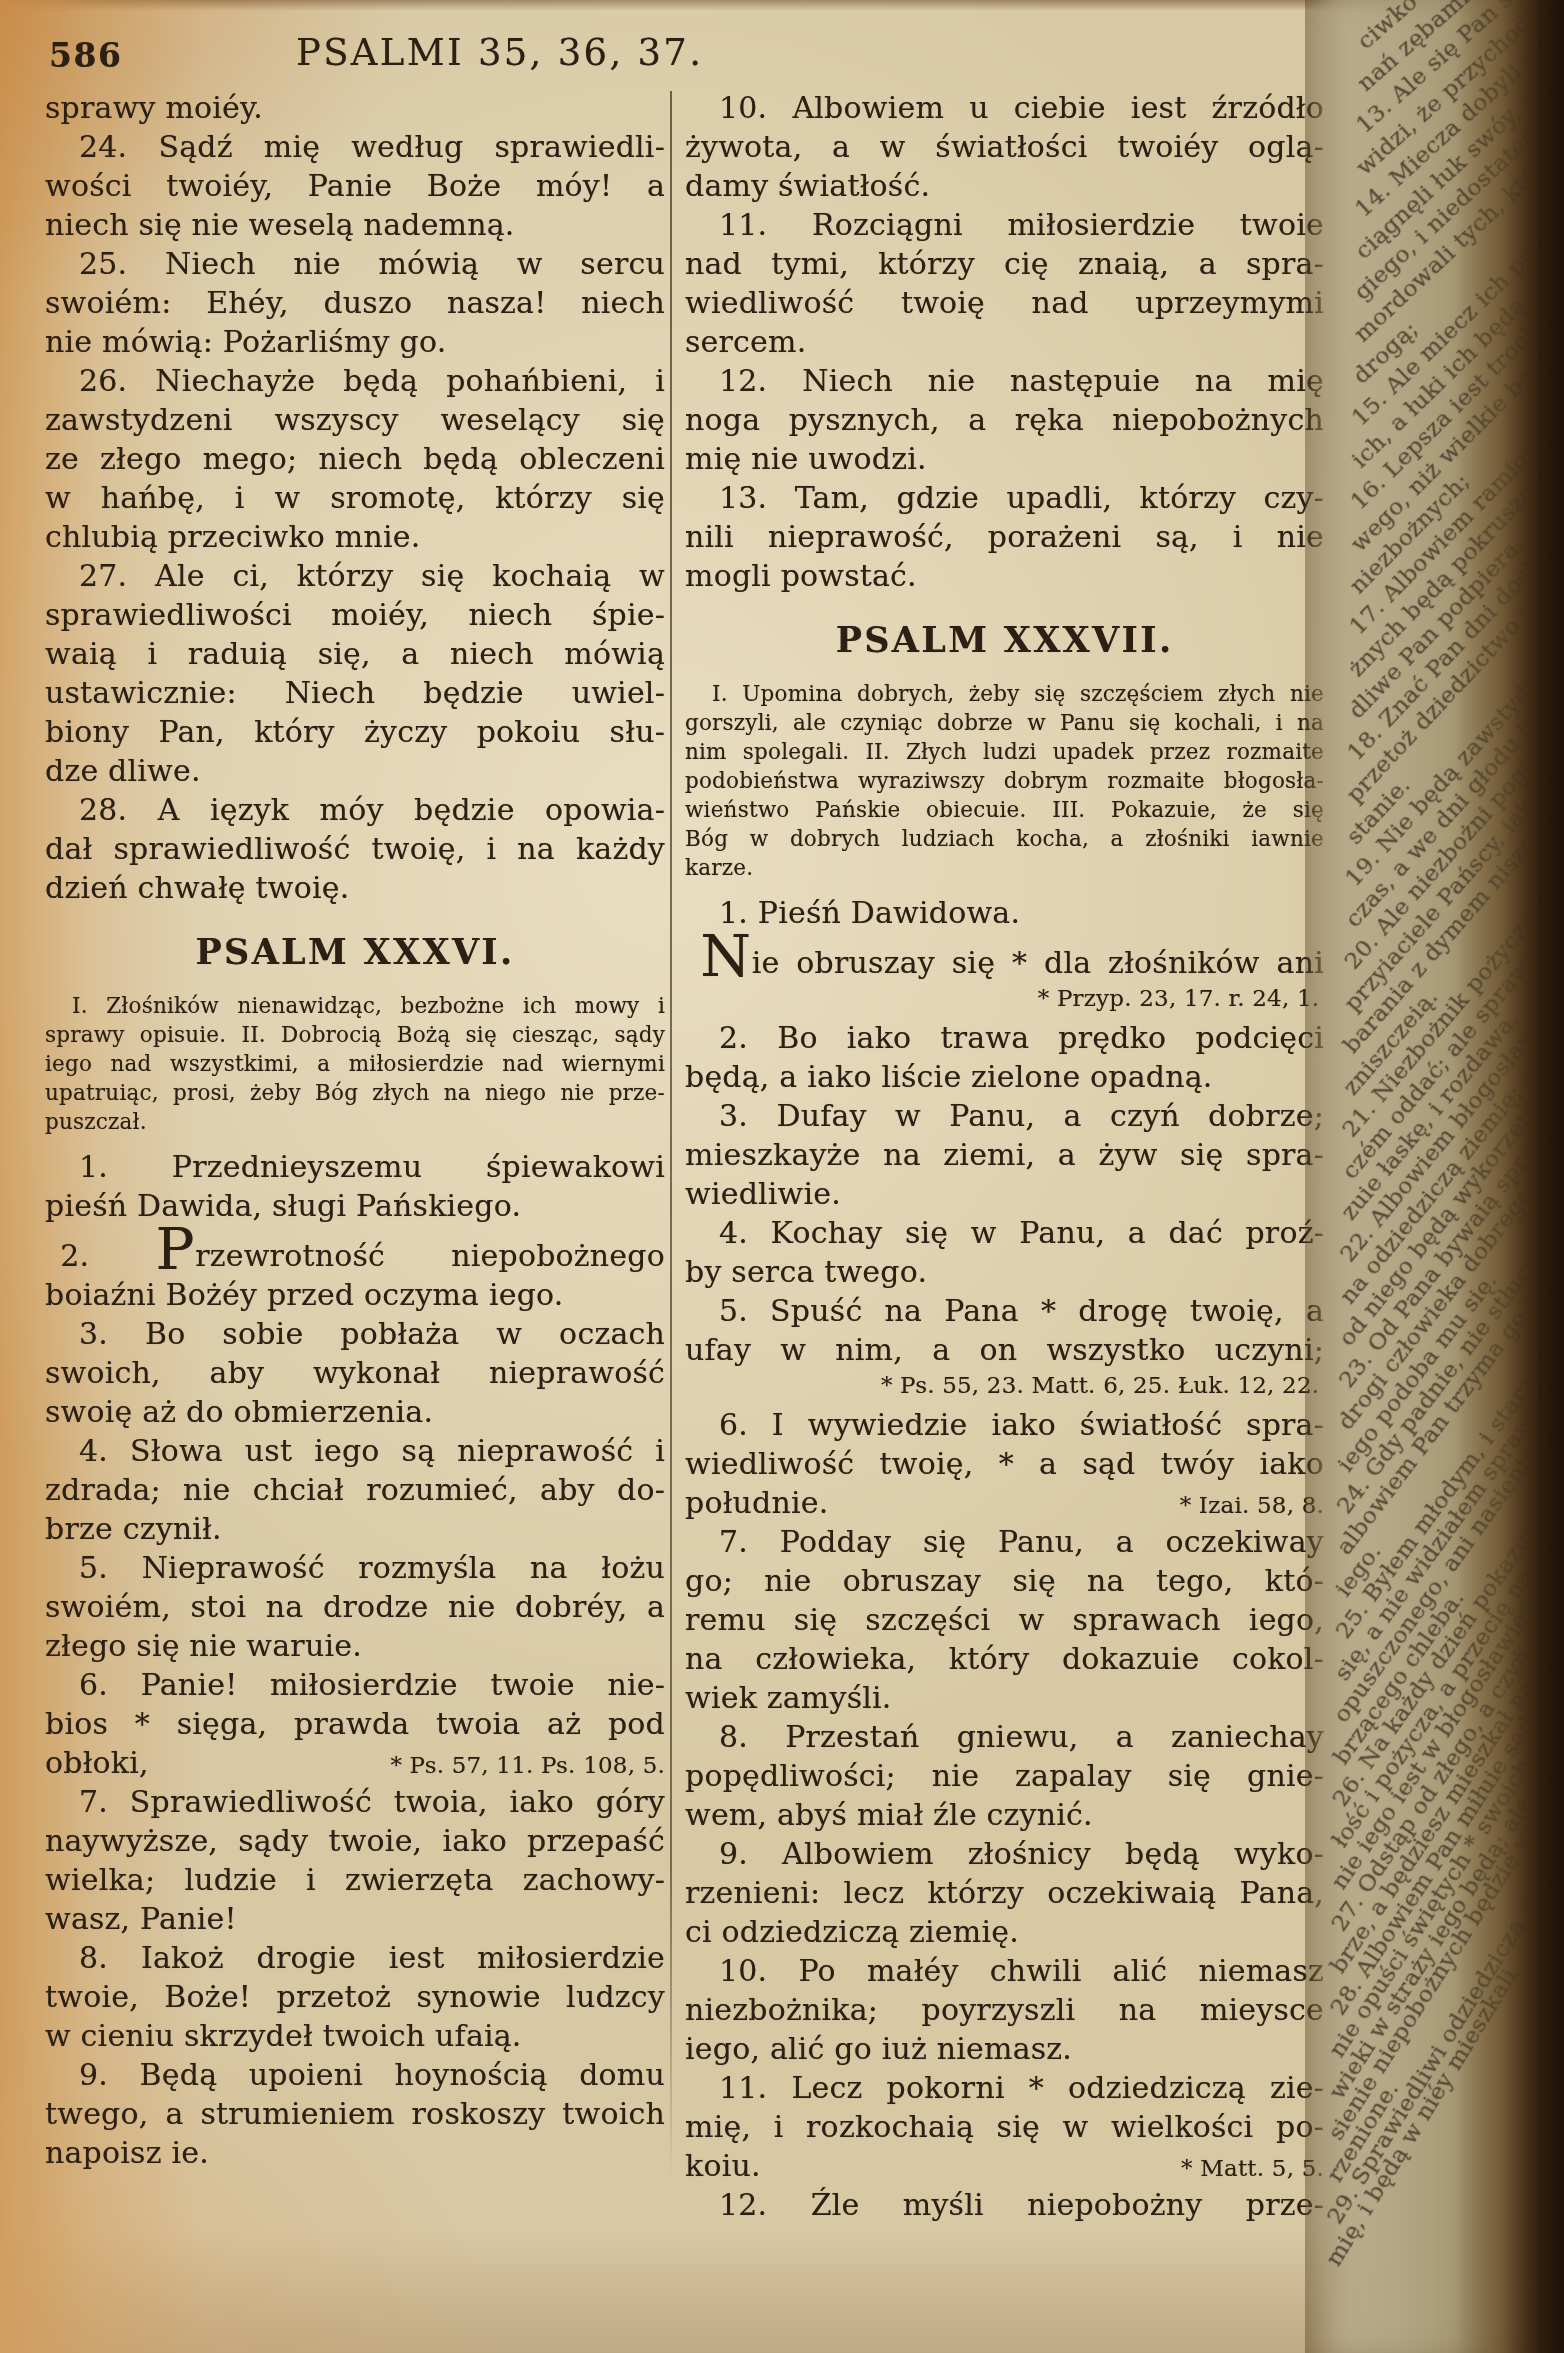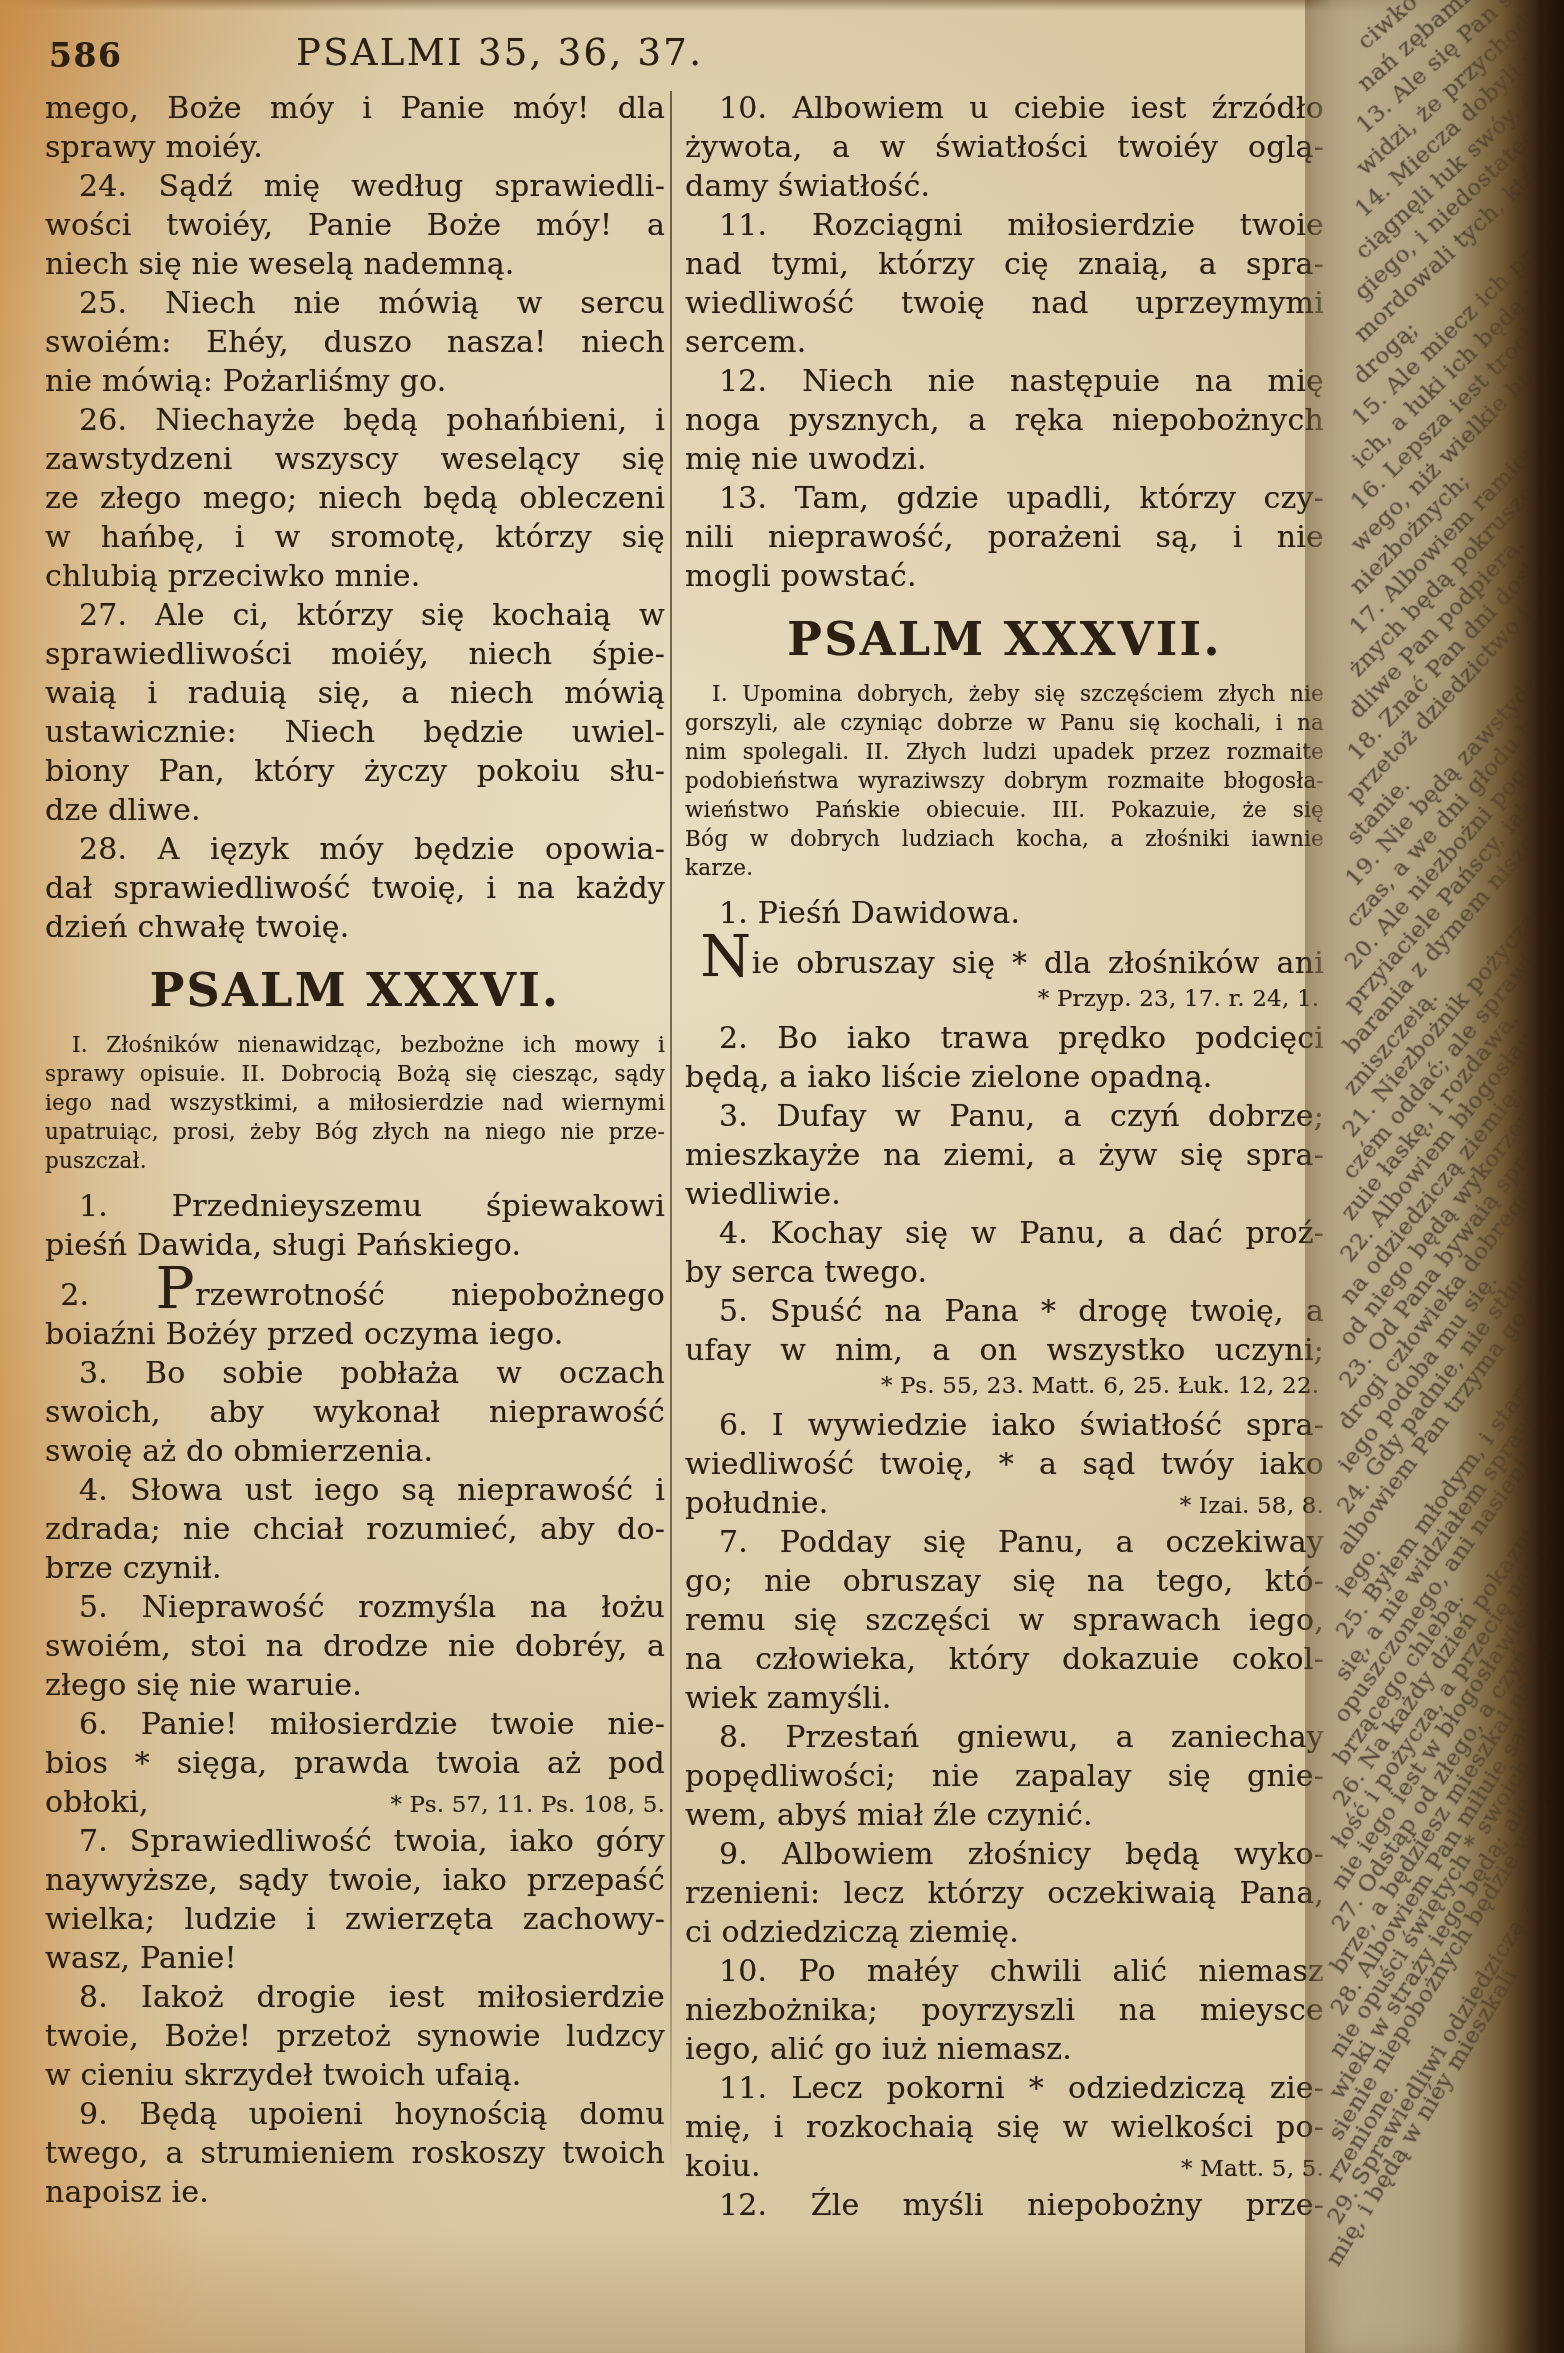--- a/index.html
+++ b/index.html
@@ -42,21 +42,21 @@
     text-align:justify;text-align-last:justify;letter-spacing:0.2px;
     text-shadow:0 0 0.8px rgba(43,32,19,.42);
     overflow:visible;white-space:nowrap;
   }
   .line.end{text-align-last:left;}
   .line.vfirst{text-indent:34px;}
   .line.split{display:flex;justify-content:space-between;align-items:baseline;white-space:nowrap;}
   .line .ref, .line.refonly{font-size:23px;}
   .line.refonly{text-align:right;text-align-last:right;height:36px;line-height:33px;padding-right:4.7px;}
   .psalm-heading{
-    font-size:46px;text-align:center;letter-spacing:2.3px;color:#2b2013;
+    font-size:35px;text-align:center;letter-spacing:2.3px;color:#2b2013;
     margin:23.5px 0 19px 0;line-height:41px;font-weight:bold;
     text-shadow:0 0 0.8px rgba(43,32,19,.4);
   }
   .summary .line{font-size:21.5px;line-height:29px;height:29px;letter-spacing:0.2px;}
   .summary .line.first{text-indent:27px;}
   .verse.gap{margin-top:11px;}
   .dropcap{
     font-size:58px;line-height:0;position:relative;top:3.9px;letter-spacing:0.8px;
   }
   
@@ -83,21 +83,20 @@
 </style>
 </head>
 <body>
 
 <div class="page">
   <div class="page-number">586</div>
   <div class="header-title">PSALMI 35, 36, 37.</div>
 
   <div class="col" id="left-col">
       <div class="verse">
-        <div class="line">mego, Boże móy i Panie móy! dla</div>
         <div class="line end">sprawy moiéy.</div>
       </div>
       <div class="verse">
         <div class="line vfirst">24. Sądź mię według sprawiedli-</div>
         <div class="line">wości twoiéy, Panie Boże móy! a</div>
         <div class="line end">niech się nie weselą nademną.</div>
       </div>
       <div class="verse">
         <div class="line vfirst">25. Niech nie mówią w sercu</div>
         <div class="line">swoiém: Ehéy, duszo nasza! niech</div>

